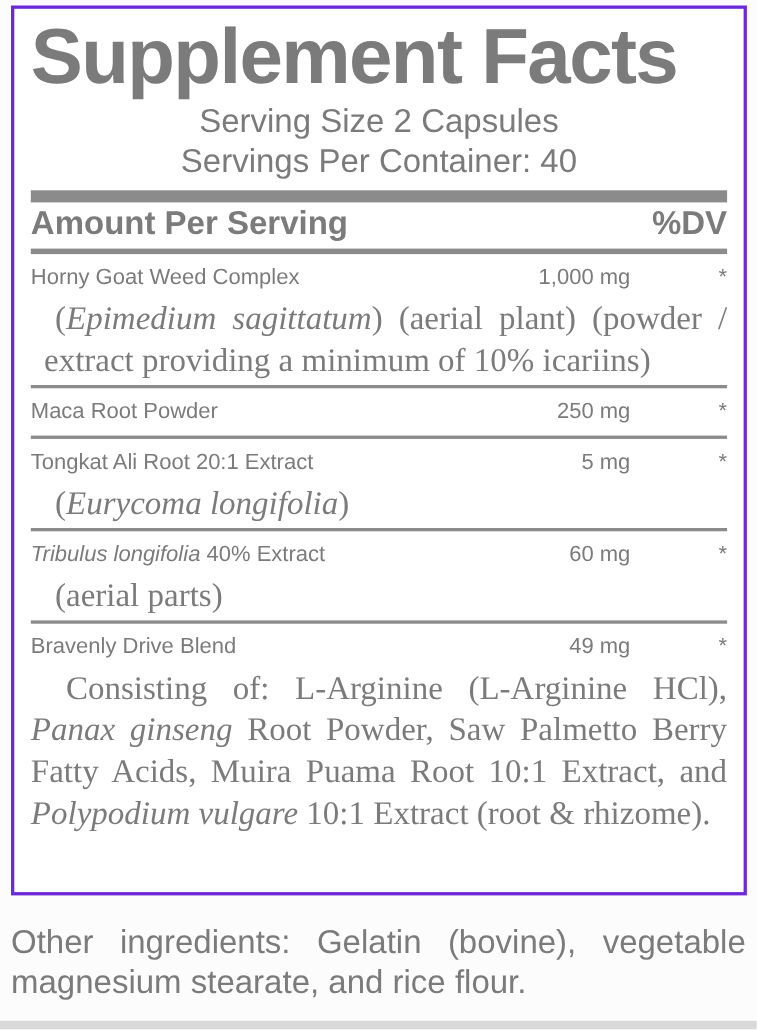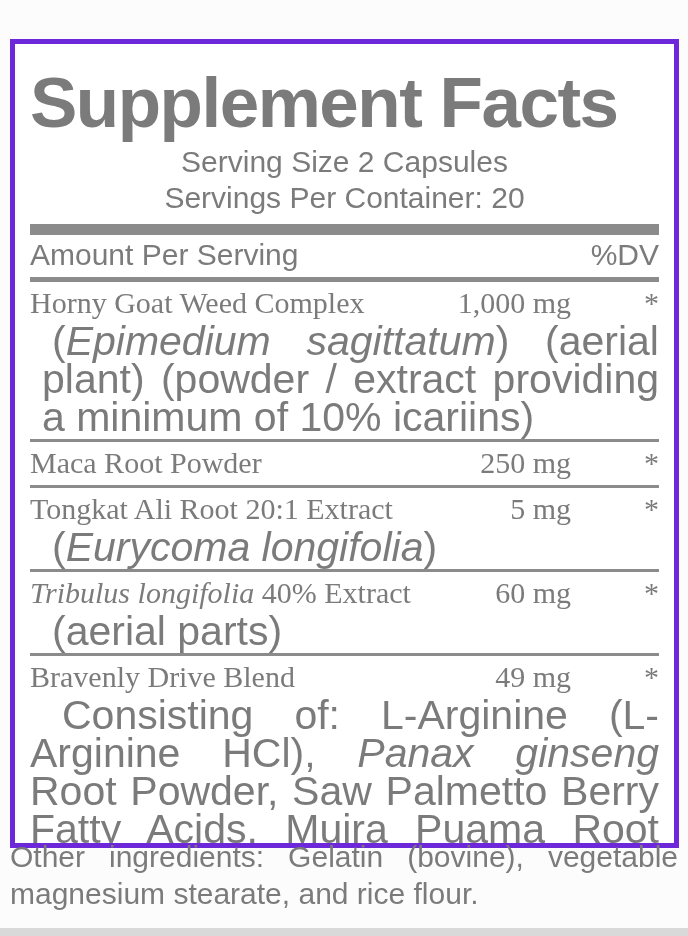--- a/index.html
+++ b/index.html
@@ -9,27 +9,27 @@
     width: 688px;
     height: 936px;
     background: #fcfcfc;
     font-family: "Liberation Sans", sans-serif;
     color: #7b7b7b;
     overflow: hidden;
   }
   .label-box {
     position: absolute;
     left: 10px;
-    top: 39px;
+    top: 5px;
     width: 669px;
     height: 809px;
     box-sizing: border-box;
-    border: 5px solid #6d28d9;
+    border: 3px solid #6d28d9;
     background: #ffffff;
-    padding: 17px 15px 0 15px;
+    padding: 2px 15px 0 15px;
     overflow: hidden;
   }
   .title {
     font-size: 71px;
     font-weight: bold;
     letter-spacing: -1.5px;
     line-height: 1.06;
     margin: 4px 0 4px 0;
     white-space: nowrap;
   }
@@ -39,43 +39,43 @@
     text-align: center;
   }
   .bar {
     height: 11px;
     background: #8b8b8b;
   }
   .bar.top { margin-top: 8px; }
   .header-row {
     display: flex;
     justify-content: space-between;
-    font-weight: normal;
+    font-weight: bold;
     font-size: 30px;
     line-height: 40px;
     padding-bottom: 2px;
     border-bottom: 5px solid #8b8b8b;
   }
   .row {
     padding: 2px 0 3px 0;
     border-bottom: 3px solid #8b8b8b;
   }
   .row.no-rule { border-bottom: none; }
   .row-main {
     display: flex;
-    font-size: 30px;
+    font-size: 20px;
     line-height: 38px;
-    font-family: Liberation Serif, serif;
   }
   .row-main .name { flex: 1; }
   .row-main .amount { width: 150px; text-align: right; white-space: nowrap; }
   .row-main .dv { width: 88px; text-align: right; }
   .row-sub {
-    font-size: 41px;
+    font-size: 30px;
     line-height: 38px;
+    font-family: Liberation Serif, serif;
   }
   .row-sub.hang { padding-left: 12px; text-indent: 10px; text-align: justify; }
   .row-sub.single { padding-left: 22px; }
   .row-sub.para { text-indent: 32px; text-align: justify; }
   .it { font-style: italic; }
   .other-ingredients {
     position: absolute;
     left: 10px;
     right: 10px;
     top: 838px;
@@ -95,21 +95,21 @@
 </head>
 <body>
 
 <div class="page">
 
   <div class="label-box">
 
     <div class="title">Supplement Facts</div>
 
     <div class="serving-line">Serving Size 2 Capsules</div>
-    <div class="serving-line">Servings Per Container: 20</div>
+    <div class="serving-line">Servings Per Container: 40</div>
 
     <div class="bar top"></div>
 
     <div class="header-row">
       <span>Amount Per Serving</span>
       <span>%DV</span>
     </div>
 
     <div class="row">
       <div class="row-main">

